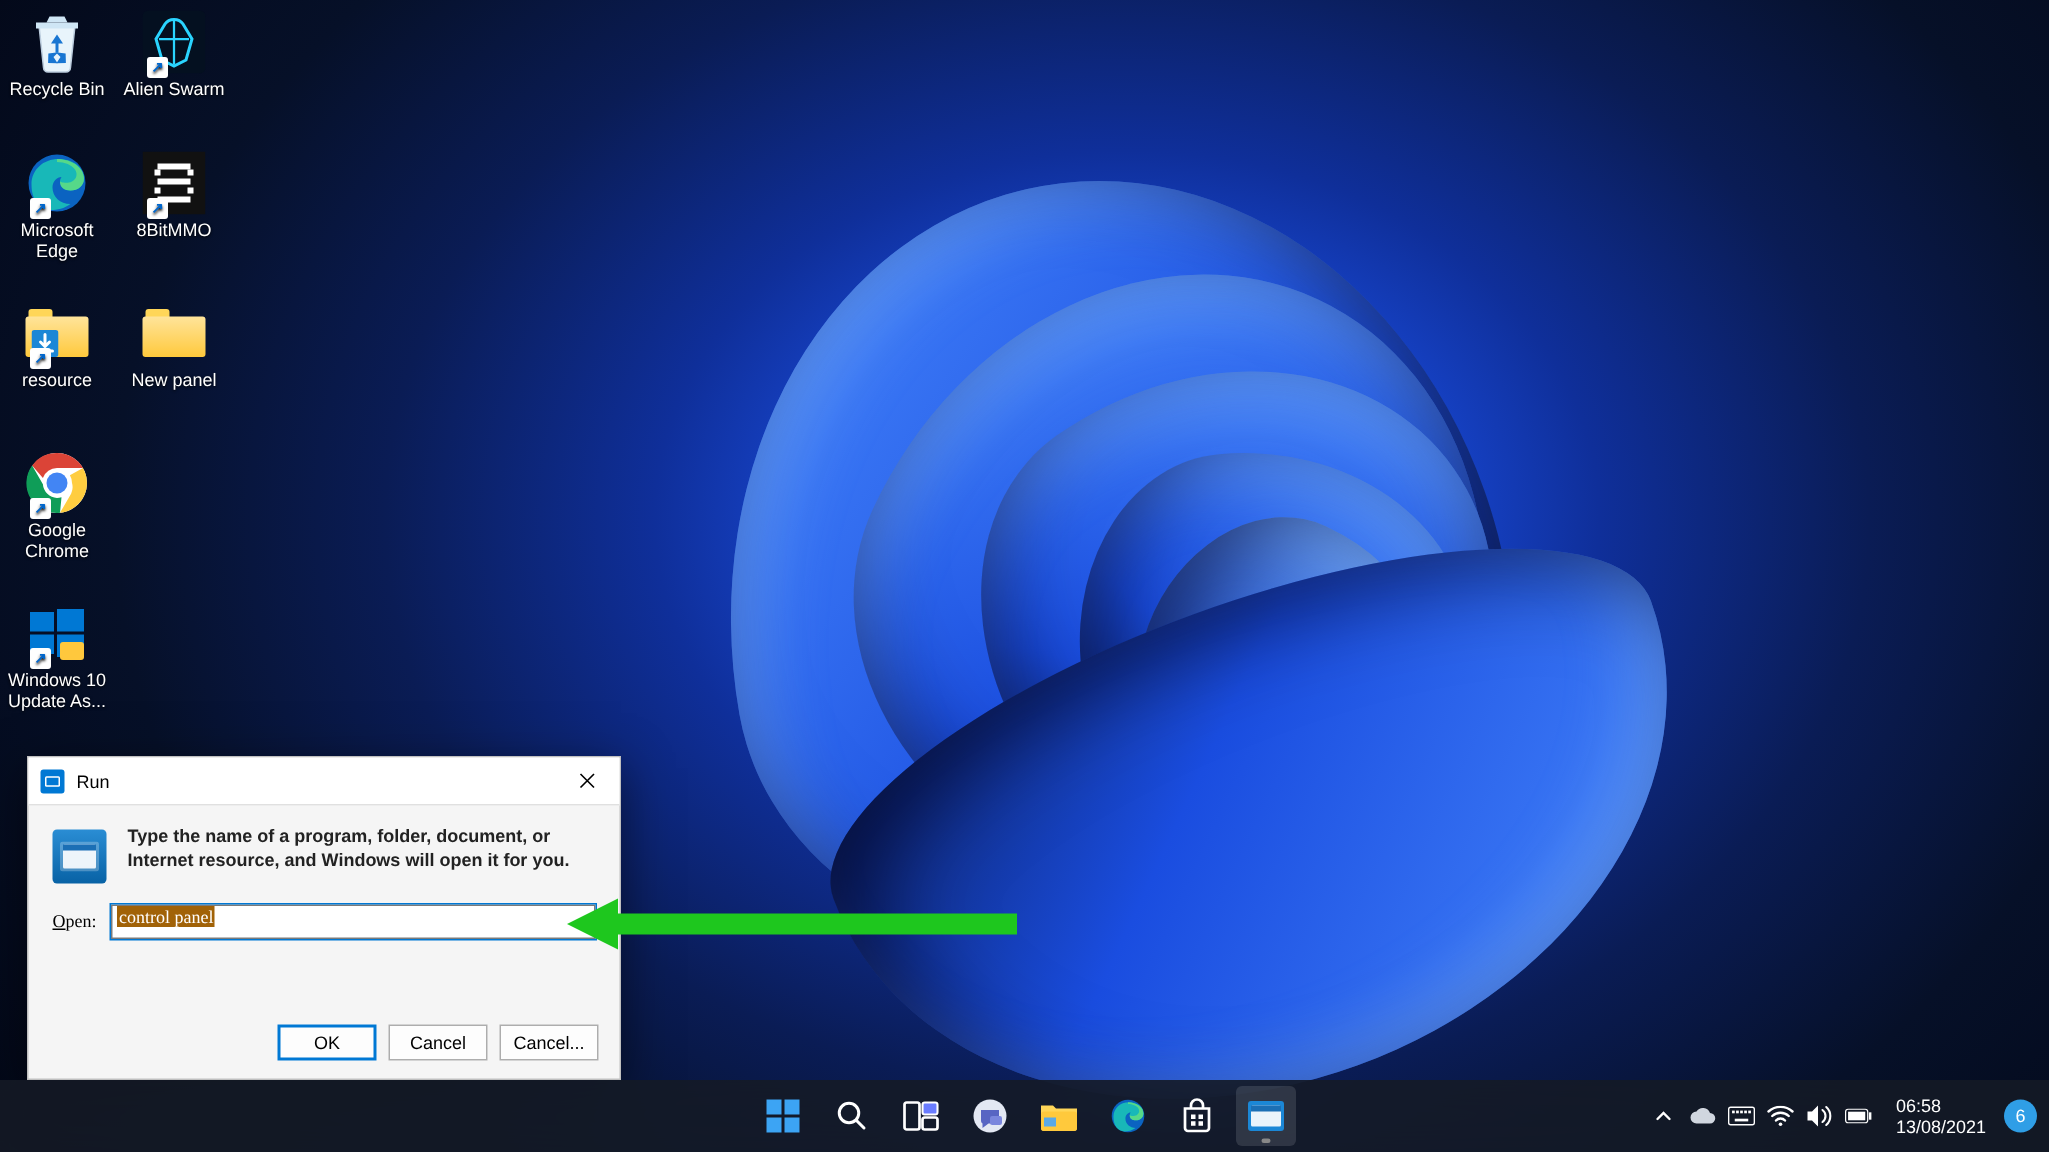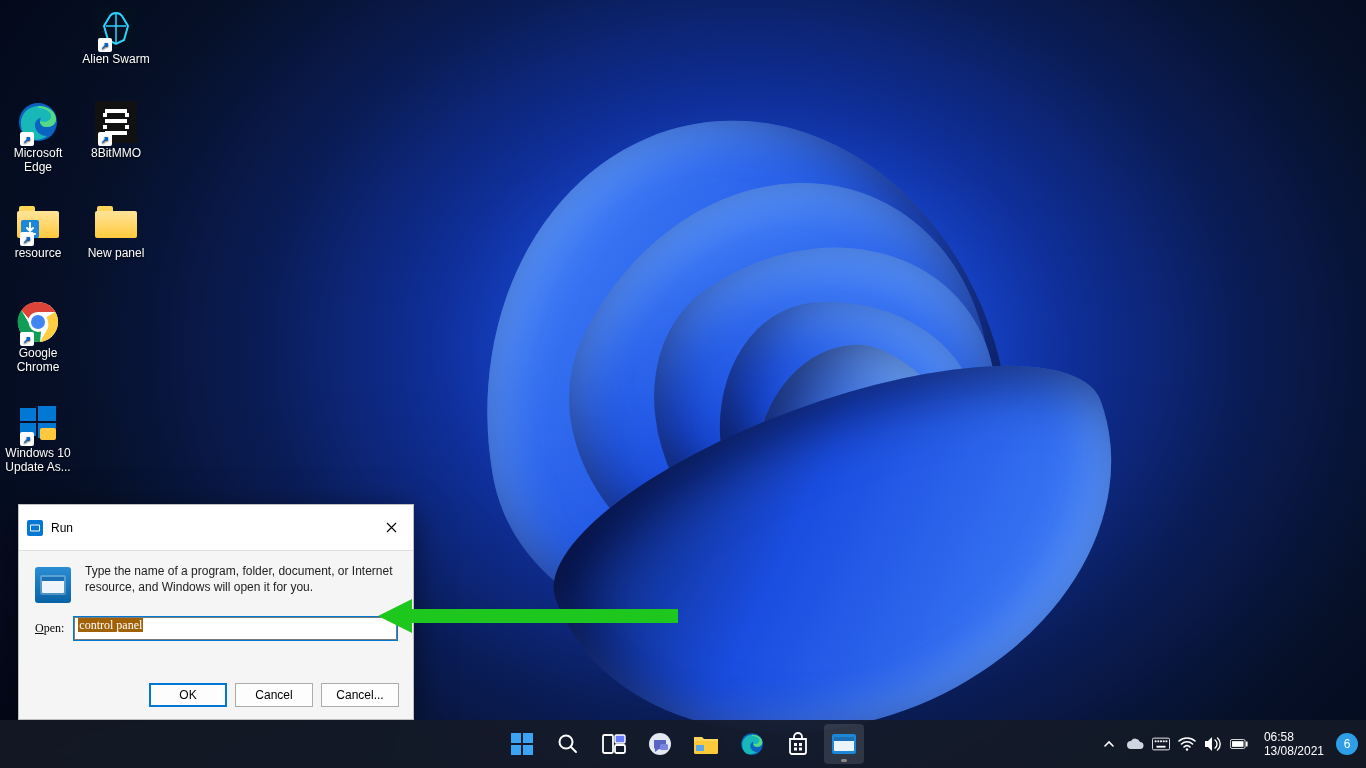--- a/index.html
+++ b/index.html
@@ -32,34 +32,34 @@
   .tb-item { width:40px; height:40px; border-radius:4px; display:flex; align-items:center; justify-content:center; cursor:pointer; }
   .tb-item.active { background:rgba(255,255,255,0.12); }
   .tb-active-dot { position:absolute; bottom:2px; width:6px; height:3px; border-radius:2px; background:#888; }
   .tray { position:absolute; right:8px; display:flex; align-items:center; gap:8px; color:#fff; font-size:12px; height:100%; }
   .tray .tray-icon { width:18px; height:18px; display:flex; align-items:center; justify-content:center; }
   .tray .clock { line-height:14px; margin-left:8px; margin-right:4px; }
   .tray .notif { width:22px; height:22px; border-radius:50%; background:#2f9ee6; color:#fff; display:flex; align-items:center; justify-content:center; font-size:12px; }
 
   
   .run-dialog { position:absolute; left:18px; bottom:48px; width:396px; height:216px; background:#f5f5f5; border:1px solid #bfbfbf; box-shadow:0 8px 30px rgba(0,0,0,.5); font-size:12px; color:#000; }
-  .run-title { height:46px; display:flex; align-items:center; padding:0 8px; font-size:12px; border-bottom:1px solid #e0e0e0; background:#fff; }
+  .run-title { height:32px; display:flex; align-items:center; padding:0 8px; font-size:12px; border-bottom:1px solid #e0e0e0; background:#fff; }
   .run-title .ricon { width:16px; height:16px; margin-right:8px; background:#0078d4; border-radius:2px; display:flex; align-items:center; justify-content:center; }
   .run-title .spacer { flex:1; }
   .run-close { width:44px; height:30px; margin:-6px -8px -6px 0; display:flex; align-items:center; justify-content:center; font-size:15px; cursor:pointer; color:#000; }
   .run-body { padding:12px 16px 10px 16px; display:flex; gap:14px; }
   .run-body .big-icon { width:36px; height:36px; flex-shrink:0; background:linear-gradient(#2a8dd4,#0862a5); border-radius:3px; display:flex; align-items:center; justify-content:center; margin-top:4px;}
-  .run-body .desc { font-size:12px; line-height:16px; color:#222; }
+  .run-body .desc { font-size:12px; line-height:16px; color:#222;font-weight:bold; }
   .run-open-row { display:flex; align-items:center; padding:4px 16px 0 16px; gap:10px;font-family:Liberation Serif, serif; }
   .run-open-row label { font-size:12px; text-decoration:underline; text-decoration-color:transparent; }
   .run-open-row label .ul { text-decoration:underline; }
   .run-input { flex:1; height:23px; border:1px solid #7a7a7a; background:#fff; font-size:12px; padding:0 3px; outline:1px solid #0078d4; }
   .run-input .seltext { background:#a16207; color:#fff; padding:0 1px; }
   .run-buttons { position:absolute; bottom:12px; right:14px; display:flex; gap:8px; }
-  .win-btn { width:78px; height:24px; background:#fdfdfd; border:1px solid #adadad; font-size:12px; cursor:pointer; display:flex; align-items:center; justify-content:center; }
+  .win-btn { width:66px; height:24px; background:#fdfdfd; border:1px solid #adadad; font-size:12px; cursor:pointer; display:flex; align-items:center; justify-content:center; }
   .win-btn.default { border:1px solid #0078d4; box-shadow:inset 0 0 0 1px #0078d4; }
 
   
   .arrow-ann { position:absolute; left:378px; top:605px; width:300px; height:22px; pointer-events:none; }
   .arrow-shaft { position:absolute; left:30px; top:4px; width:270px; height:14px; background:#1ec71e; }
   .arrow-head { position:absolute; left:0; top:-6px; width:0; height:0; border-top:17px solid transparent; border-bottom:17px solid transparent; border-right:34px solid #1ec71e; }
 
   
   .folder { width:42px; height:32px; position:relative; }
   .folder .tab { position:absolute; top:0; left:2px; width:16px; height:8px; background:#ffd658; border-radius:2px 2px 0 0; }
@@ -74,20 +74,35 @@
   <div class="petal p1"></div>
     <div class="petal p2"></div>
     <div class="petal p3"></div>
   <div class="petal p4"></div>
     <div class="petal p5"></div>
     <div class="petal p6"></div>
 </div>
 
 <div class="desktop">
 
+  <div class="dicon" style="left:0px; top:6px;">
+    <div class="glyph">
+      <svg width="40" height="42" viewBox="0 0 40 42">
+          <path d="M8 10h24l-3 28a3 3 0 0 1-3 3H14a3 3 0 0 1-3-3z" fill="#e8f4fb" stroke="#bcd" stroke-width="1"></path>
+          <path d="M6 8h28v4H6z" fill="#cfe6f5"></path>
+          <path d="M15 4h10l2 4H13z" fill="#cfe6f5"></path>
+          <g fill="#1976d2">
+            <path d="M20 16l4 6h-3v6h-2v-6h-3z"></path>
+            <path d="M14 30l6-3-2 4 4 3-6 2z" transform="rotate(20 18 30)"></path>
+            <path d="M26 30l-6-3 2 4-4 3 6 2z" transform="rotate(-20 22 30)"></path>
+          </g>
+        </svg>
+    </div>
+    <div class="dlabel">Recycle Bin</div>
+  </div>
 
   <div class="dicon" style="left:0px; top:100px;">
     <div class="glyph">
       <svg width="42" height="42" viewBox="0 0 42 42">
           <circle cx="21" cy="21" r="19" fill="#0b63c1"></circle>
           <path d="M4 22c0-10 8-17 18-17 10 0 17 6 17 13 0 5-4 8-9 8-4 0-7-2-7-6 0-1 .3-2 1-3-3 0-6 3-6 7 0 6 5 11 12 11-4 3-9 4-13 4C9 39 4 32 4 22z" fill="#18b8b8"></path>
           <path d="M21 5c10 0 18 6 18 13 0 5-4 8-9 8-4 0-7-2-7-6 0 0 4 2 8 0 3-1.5 4-5 2-8-2-3-7-5-12-5z" fill="#56d889"></path>
         </svg>
       <div class="shortcut-badge">↗</div>
     </div>

